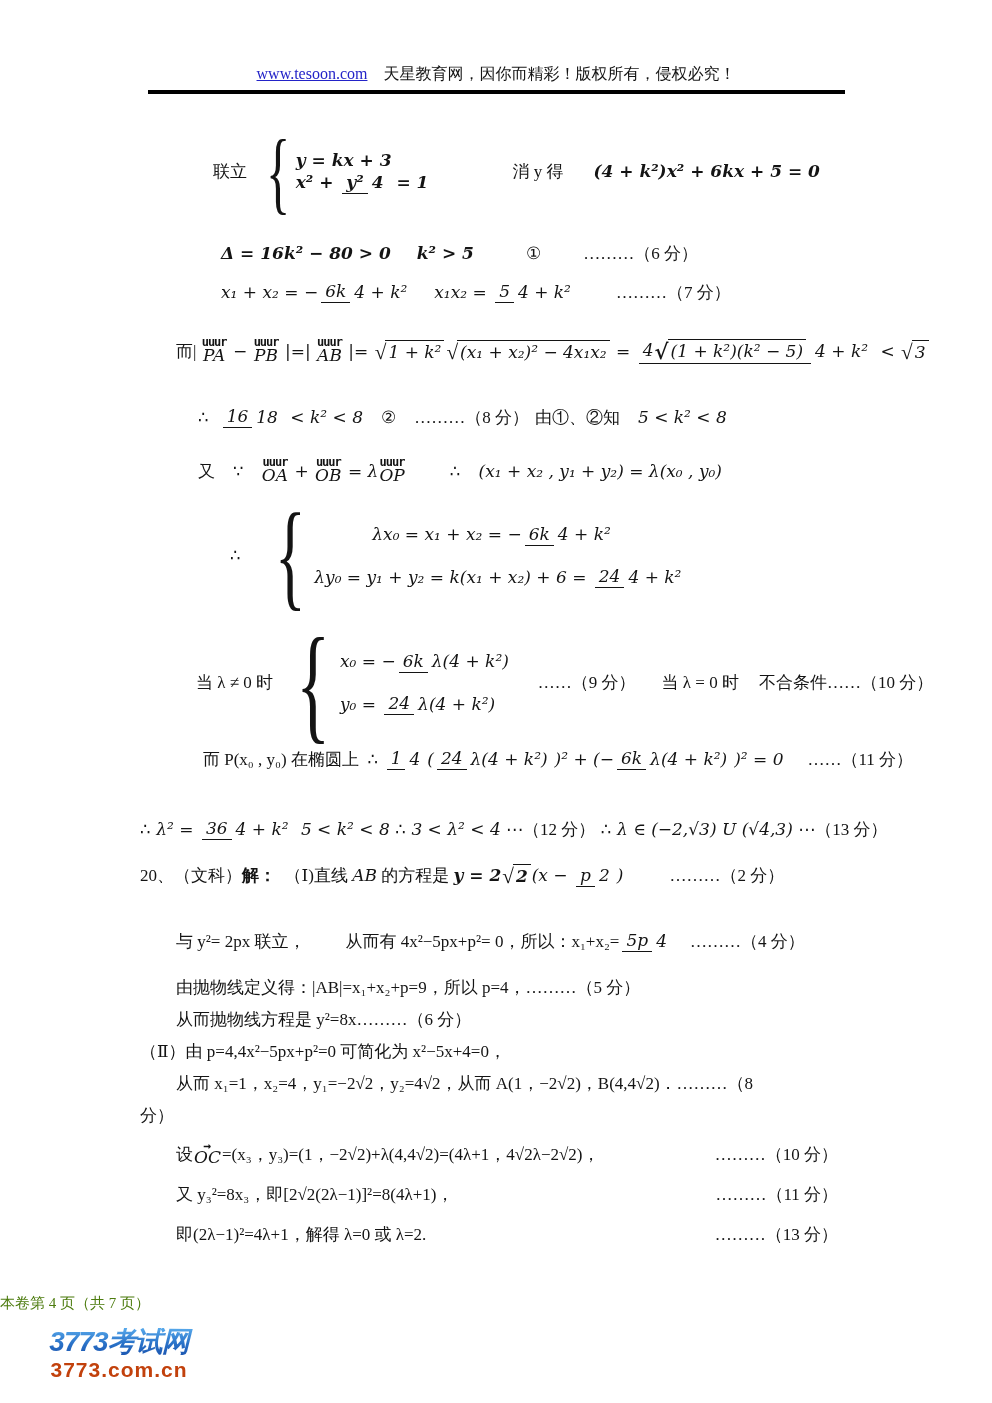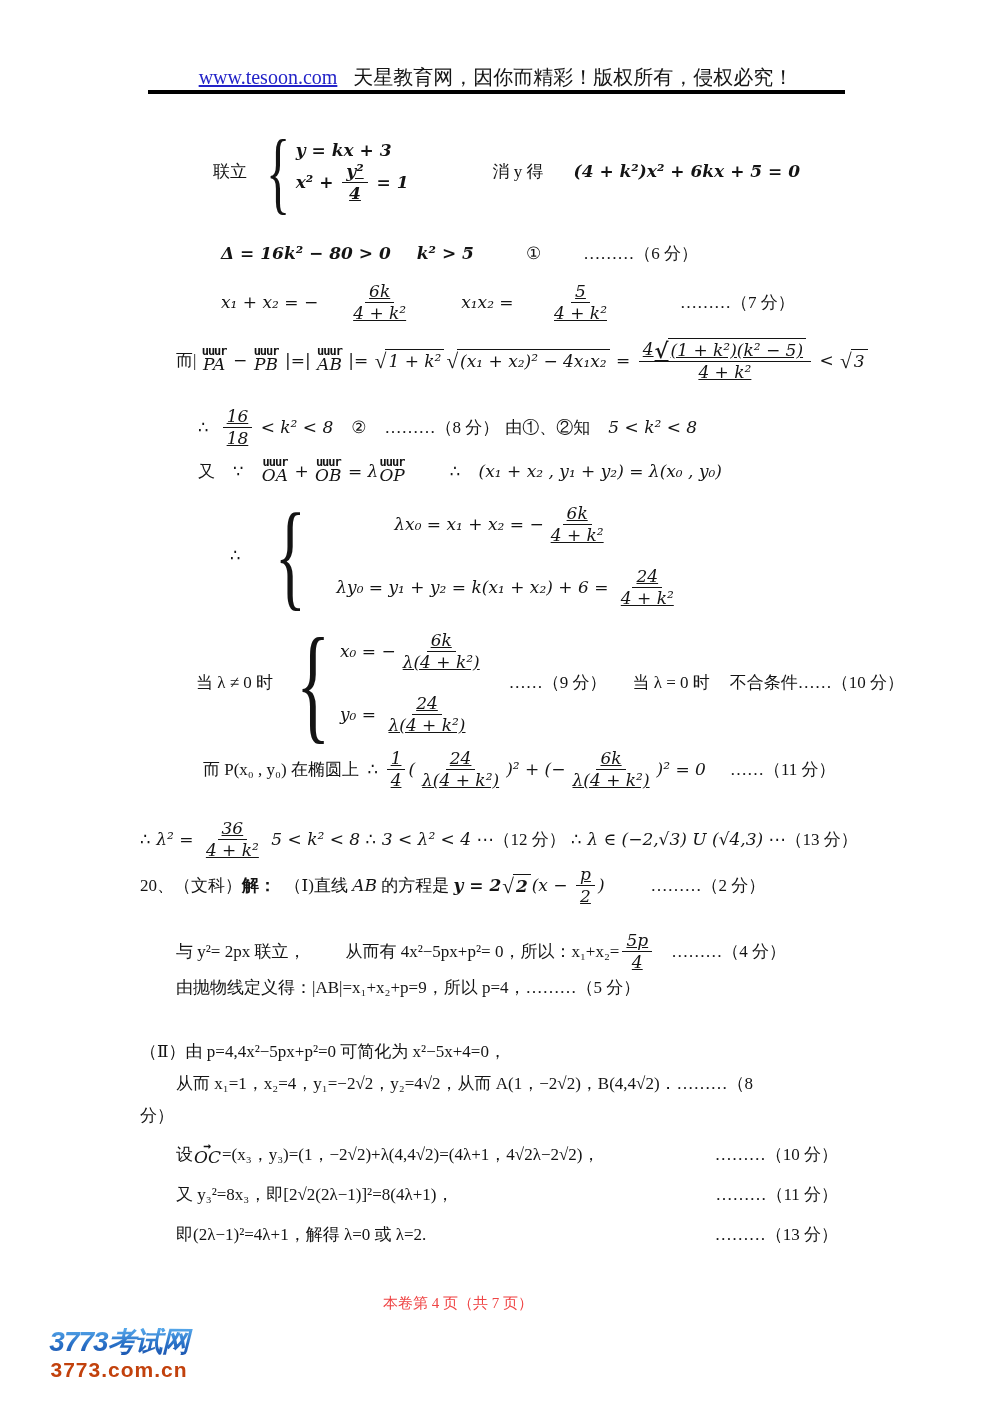--- a/index.html
+++ b/index.html
@@ -2,32 +2,32 @@
 <html><head>
 <meta charset="utf-8">
 <style>
   html,body{margin:0;padding:0;}
   body{width:992px;height:1403px;background:#ffffff;position:relative;
        font-family:"Liberation Serif","DejaVu Serif",serif;color:#141414;}
   .page{position:absolute;inset:0;overflow:hidden;}
 
   
   .hdr{position:absolute;top:64px;left:0;width:992px;display:flex;justify-content:center;
-       align-items:baseline;gap:16px;font-size:20px;white-space:pre;}
+       align-items:baseline;gap:16px;font-size:16px;white-space:pre;}
   .hdr .url{color:#2323c8;text-decoration:underline;cursor:pointer;}
   .rule{position:absolute;top:90px;left:148px;width:697px;height:4px;background:#000;}
 
   
   .line{position:absolute;display:flex;align-items:center;white-space:pre;font-size:17px;line-height:1.25;}
   .m{font-family:"DejaVu Serif","DejaVu Sans",serif;font-style:italic;}
   .cn{font-style:normal;}
   .b{font-weight:bold;}
 
   
-  .frac{display:inline-flex;flex-direction:column;align-items:center;margin:0 3px;vertical-align:middle;text-decoration:underline;}
+  .frac{display:inline-flex;flex-direction:row;align-items:center;margin:0 3px;vertical-align:middle;}
   .frac .num{border-bottom:1.5px solid #141414;padding:0 4px;display:inline-flex;align-items:center;justify-content:center;}
   .frac .den{padding:0 4px;}
 
   
   .sqrt{display:inline-flex;align-items:stretch;margin:0 1px;}
   .sqrt .rad{font-style:normal;font-weight:bold;align-self:flex-end;font-size:1.25em;line-height:1;margin-right:-1px;}
   .sqrt .radic{border-top:1.7px solid #141414;padding:1px 3px 0 3px;display:inline-flex;align-items:center;}
 
   
   .sys{display:inline-flex;align-items:center;}
@@ -42,21 +42,21 @@
   
   .vec{display:inline-flex;flex-direction:column;align-items:center;margin:0 1px;}
   .vec .mk{font-family:"DejaVu Sans Mono",monospace;font-style:normal;font-weight:bold;
            font-size:12px;letter-spacing:-1px;line-height:.75;}
   .vec .mk.arrow{font-size:13px;line-height:.55;letter-spacing:0;}
   .vec .bs{line-height:1.05;}
 
   .dots-right{margin-left:auto;}
 
   
-  .footer{position:absolute;top:1294px;left:0;width:916px;text-align:center;font-size:15px;color:#ef4444;}
+  .footer{position:absolute;top:1294px;left:0;width:916px;font-size:15px;color:#4d7c0f;}
 
   
   .logo{position:absolute;left:24px;top:1328px;width:190px;text-align:center;cursor:pointer;}
   .logo .t{font-size:28px;font-weight:bold;font-style:italic;letter-spacing:-1px;line-height:1;
            background:linear-gradient(180deg,#58aaec 0%,#2a72c8 55%,#1b55b0 100%);
            -webkit-background-clip:text;background-clip:text;color:transparent;
            font-family:"Liberation Sans","DejaVu Sans",sans-serif;}
   .logo .d{font-size:21px;font-weight:bold;color:#c2410c;letter-spacing:1px;margin-top:2px;
            font-family:"Liberation Sans","DejaVu Sans",sans-serif;}
 </style>
@@ -91,21 +91,21 @@
     <span class="m b" style="margin-left:30px;">(4 + k²)x² + 6kx + 5 = 0</span>
   </div>
 
   <div class="line" style="top:243px;left:221px;">
     <span class="m b">Δ = 16k² − 80 &gt; 0</span>
     <span class="m b" style="margin-left:26px;">k² &gt; 5</span>
     <span class="cn" style="margin-left:52px;">①</span>
     <span class="cn" style="margin-left:42px;">………（6 分）</span>
   </div>
 
-  <div class="line" style="top:281px;left:221px;gap:28px;">
+  <div class="line" style="top:281px;left:221px;">
     <span class="m">x₁ + x₂ = −</span>
     <span class="frac m">
       <span class="num">6k</span>
       <span class="den">4 + k²</span>
     </span>
     <span class="m" style="margin-left:20px;">x₁x₂ = </span>
     <span class="frac m">
       <span class="num">5</span>
       <span class="den">4 + k²</span>
     </span>
@@ -186,21 +186,21 @@
       <span class="bs m">OP</span>
     </span>
     <span class="m" style="margin-left:44px;">∴</span>
     <span class="m" style="margin-left:18px;">(x₁ + x₂ , y₁ + y₂) = λ(x₀ , y₀)</span>
   </div>
 
   <div class="line" style="top:497px;left:230px;">
     <span class="m">∴  </span>
     <span class="sys" style="margin-left:10px;">
       <span class="brace br7">{</span>
-      <span class="rows" style="gap:20px;margin-left:22px;">
+      <span class="rows" style="gap:20px;">
         <span class="row" style="margin-left:58px;">
           <span class="m">λx₀ = x₁ + x₂ = −</span>
           <span class="frac m">
             <span class="num">6k</span>
             <span class="den">4 + k²</span>
           </span>
         </span>
         <span class="row">
           <span class="m">λy₀ = y₁ + y₂ = k(x₁ + x₂) + 6 = </span>
           <span class="frac m">
@@ -297,20 +297,23 @@
     <span class="frac m">
       <span class="num">5p</span>
       <span class="den">4</span>
     </span>
     <span class="cn" style="margin-left:16px;">………（4 分）</span>
   </div>
 
   <div class="line" style="top:977px;left:176px;">
     <span class="cn">由抛物线定义得：|AB|=x₁+x₂+p=9，所以 p=4，………（5 分）</span>
   </div>
+  <div class="line" style="top:1009px;left:176px;">
+    <span class="cn">从而抛物线方程是 y²=8x………（6 分）</span>
+  </div>
   <div class="line" style="top:1041px;left:140px;">
     <span class="cn">（Ⅱ）由 p=4,4x²−5px+p²=0 可简化为 x²−5x+4=0，</span>
   </div>
   <div class="line" style="top:1073px;left:176px;">
     <span class="cn">从而 x₁=1，x₂=4，y₁=−2√2，y₂=4√2，从而 A(1，−2√2)，B(4,4√2)．………（8</span>
   </div>
   <div class="line" style="top:1105px;left:140px;">
     <span class="cn">分）</span>
   </div>
 

